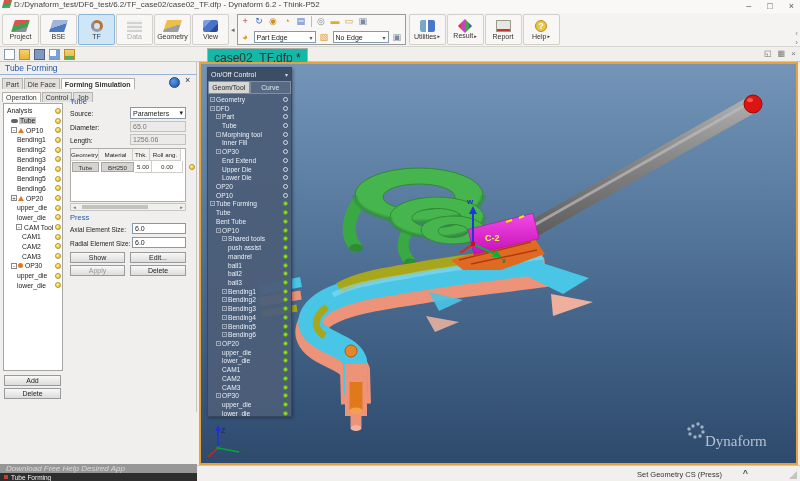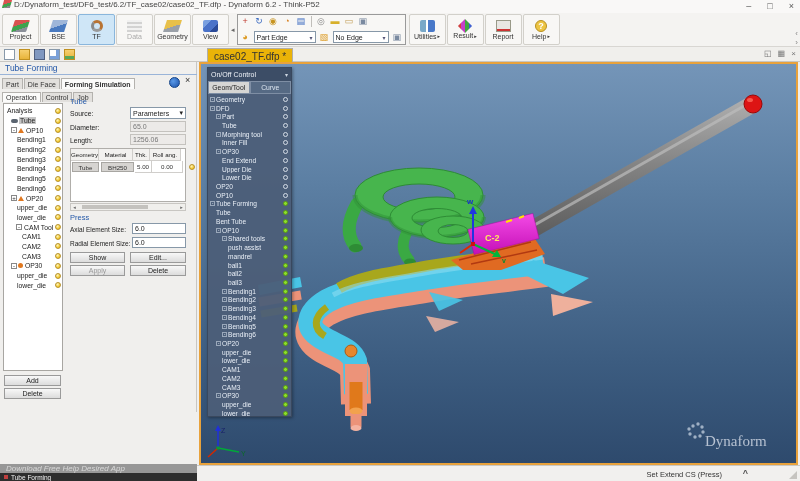--- a/index.html
+++ b/index.html
@@ -37,21 +37,21 @@
   .ddl .caret{font-size:6px;color:#557}
   .tb-chevrons{position:absolute;right:2px;top:16px;display:flex;flex-direction:column;font-size:8px;color:#888;line-height:9px;text-align:center}
   
   .quickbar{position:absolute;left:0;top:48px;width:800px;height:14px;background:#f0efec;border-bottom:1px solid #c8c6c2;display:flex;align-items:center;gap:4px;padding-left:4px;box-sizing:border-box}
   .qb{width:11px;height:11px;box-sizing:border-box}
   .new-file-icon{background:#fff;border:1px solid #8899aa}
   .open-file-icon{background:linear-gradient(#f6d070,#e8b43a);border:1px solid #c09020}
   .save-file-icon{background:#8098c0;border:1px solid #506080}
   .save-as-icon{background:#fff;border:1px solid #8899aa;box-shadow:inset -3px -3px 0 #7aa0d8}
   .import-icon{background:linear-gradient(#f6d070,#e8b43a);border:1px solid #c09020;box-shadow:inset 0 -3px 0 #5aa85a}
-  .doctab{position:absolute;left:207px;top:48px;height:14px;background:#eab308;border:1px solid #b0aeaa;border-bottom:none;font-size:10px;color:#333;padding:2px 6px 0 6px;box-sizing:border-box}
+  .doctab{position:absolute;left:207px;top:48px;height:14px;background:#14b8a6;border:1px solid #b0aeaa;border-bottom:none;font-size:12px;color:#333;padding:2px 6px 0 6px;box-sizing:border-box}
   .vp-icons{position:absolute;left:764px;top:49px;display:flex;gap:6px;font-size:8px;color:#777}
   
   .lpanel{position:absolute;left:0;top:62px;width:197px;height:350px;background:#f0efed;border-right:1px solid #c8c6c2;box-sizing:border-box}
   .lp-title{position:absolute;left:5px;top:1px;font-size:8.5px;color:#2458a8}
   .lp-titleline{position:absolute;left:0;top:12px;width:197px;border-top:1px solid #9ab4d8}
   .lp-tabs{position:absolute;left:2px;top:14px;height:13px;display:flex;align-items:flex-end}
   .lp-tab{font-size:7px;padding:2px 3px 1px 3px;background:#e2e0dd;border:1px solid #b4b2ae;border-bottom:none;color:#333;margin-right:1px;white-space:nowrap}
   .lp-tab.active{background:#fbfbfa;font-weight:bold}
   .lp-target{position:absolute;left:169px;top:15px;width:9px;height:9px;border-radius:50%;background:radial-gradient(circle at 35% 35%,#5a9ae8,#1a50a8);border:1px solid #144488}
   .lp-close{position:absolute;left:185px;top:13px;font-size:9px;color:#333}
@@ -667,17 +667,17 @@
     <div class="lp-btn" style="left:4px;top:313px;width:57px;height:11px">Add</div>
     <div class="lp-btn" style="left:4px;top:326px;width:57px;height:11px">Delete</div>
   </div>
 
   <div class="wm-sub">Download Free Help Desired App</div>
   <div class="sb-left">
     <span class="sb-lefticon"></span>
     <span>Tube Forming</span>
   </div>
   <div class="sb-right">
-    <span class="sb-text">Set Extend CS (Press)</span>
+    <span class="sb-text">Set Geometry CS (Press)</span>
     <span class="sb-caret">^</span>
     <span class="sb-grip"></span>
   </div>
 </div>
 
 </body></html>

